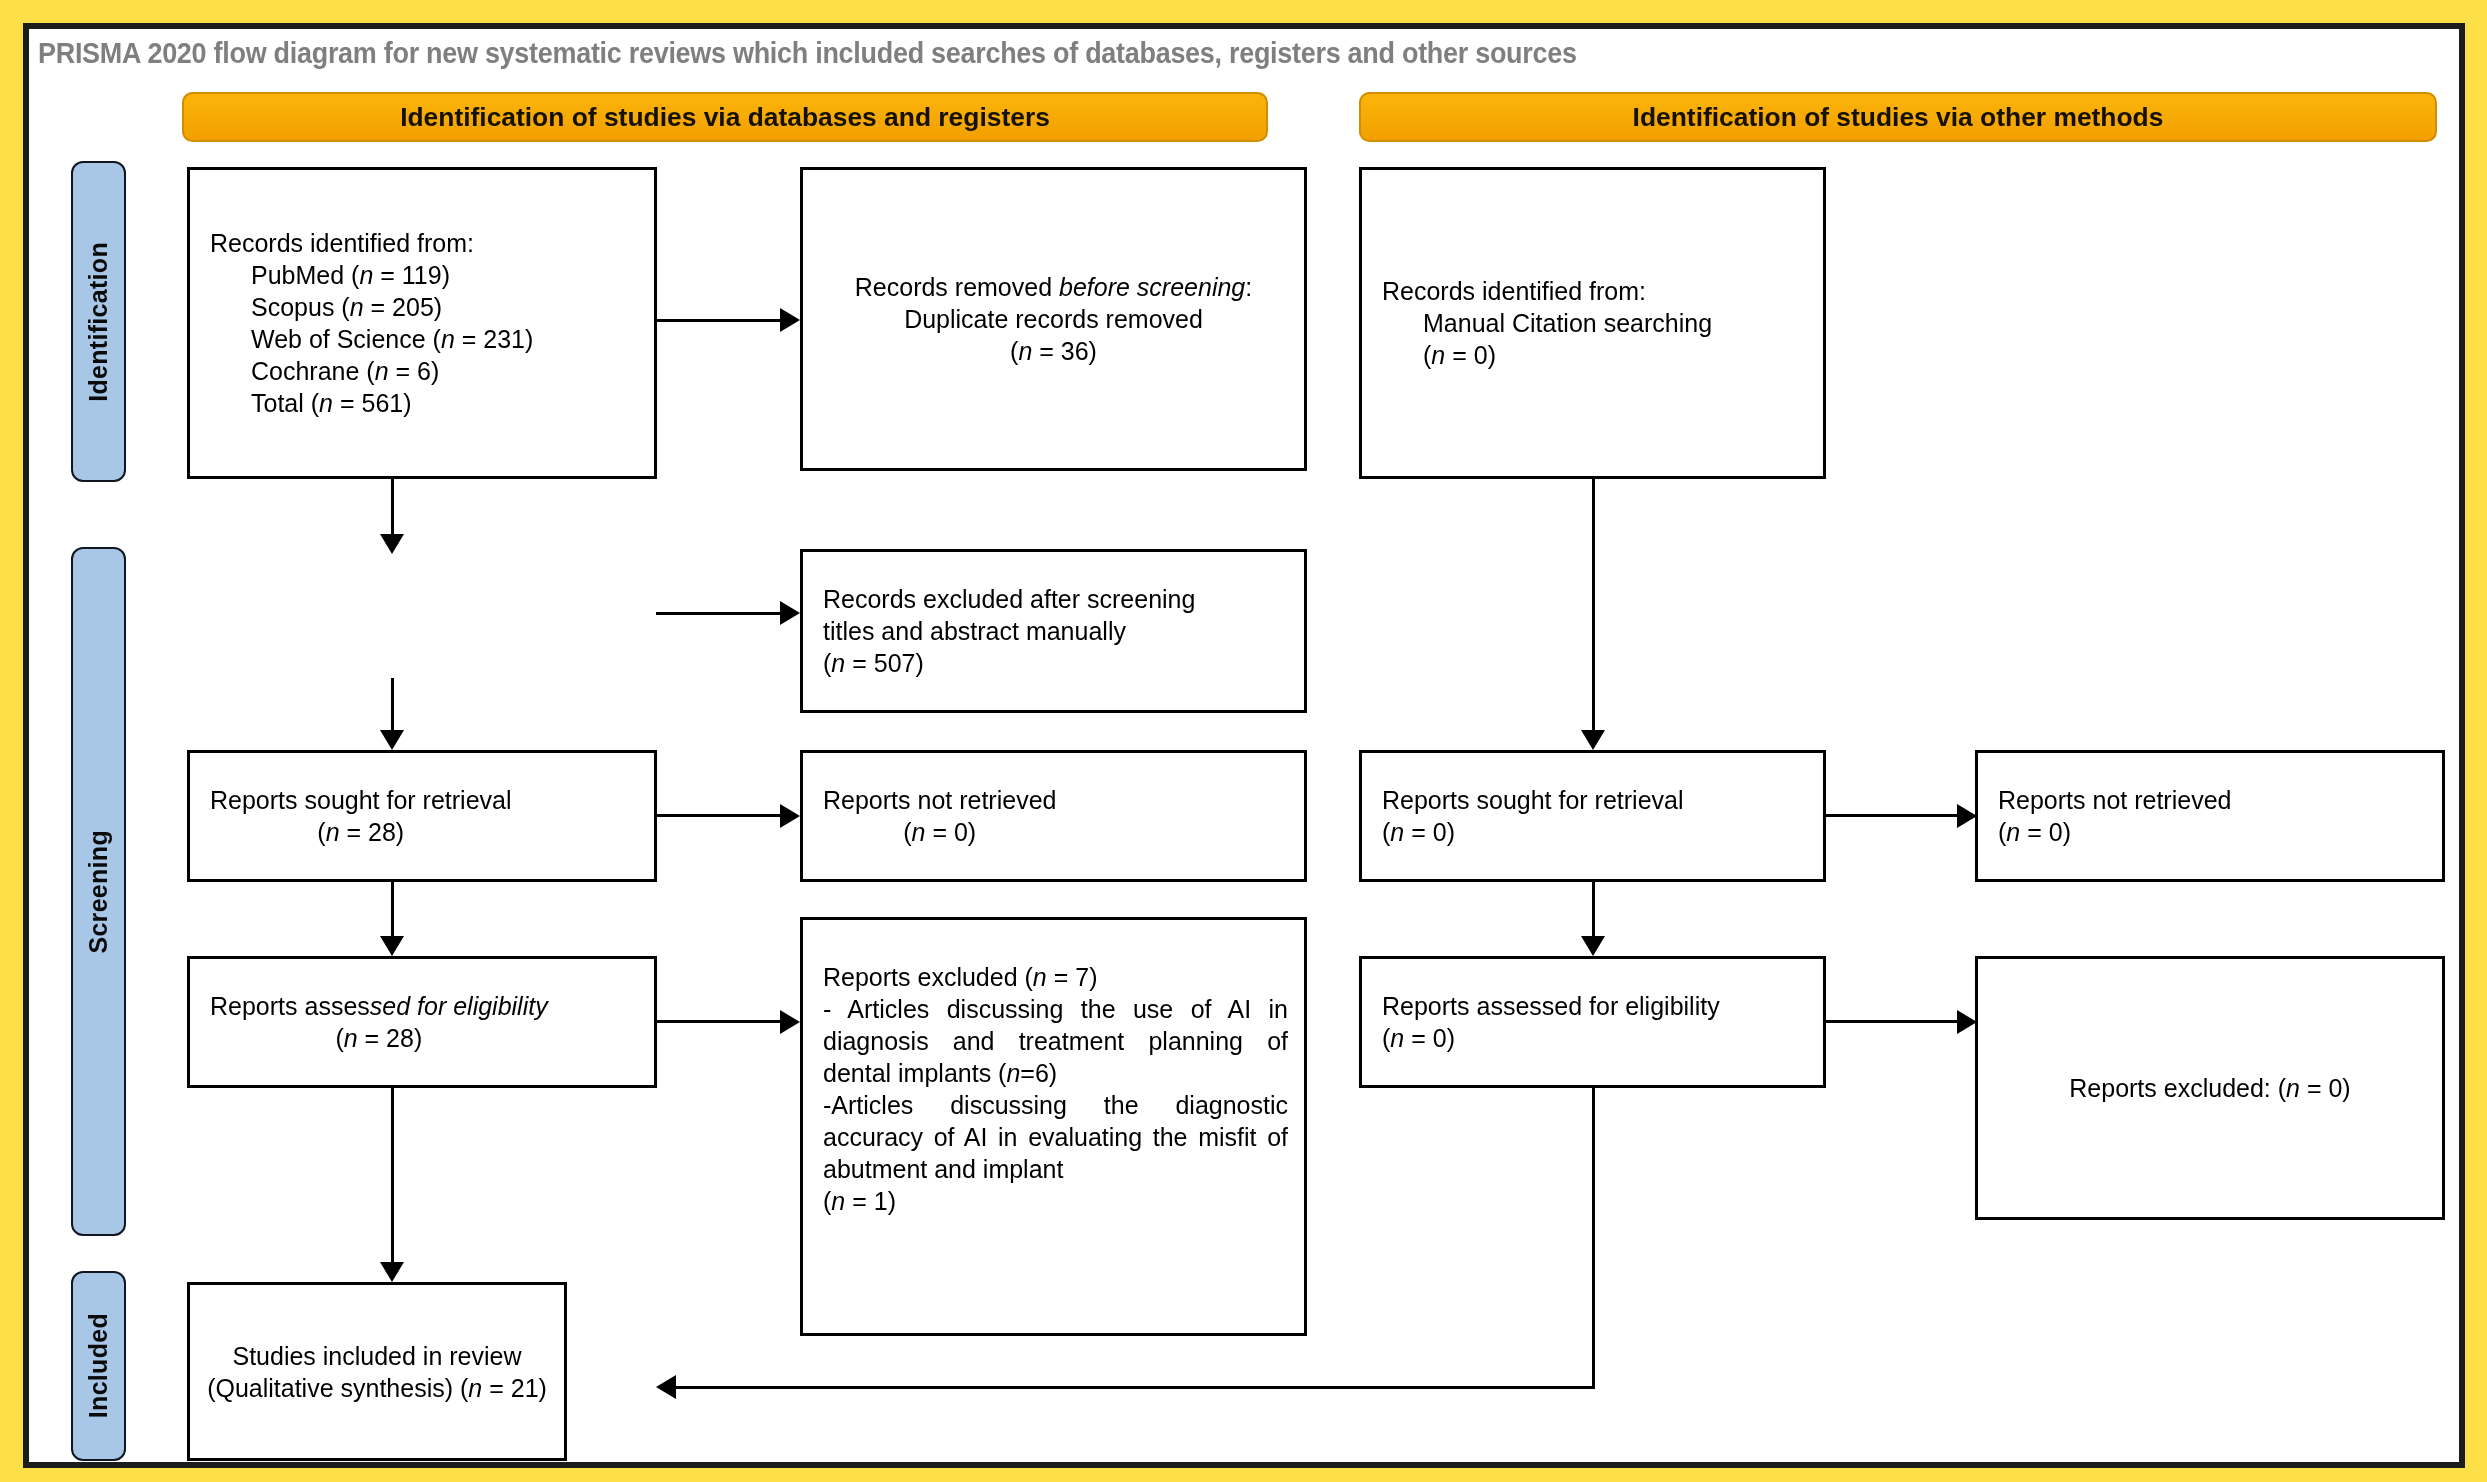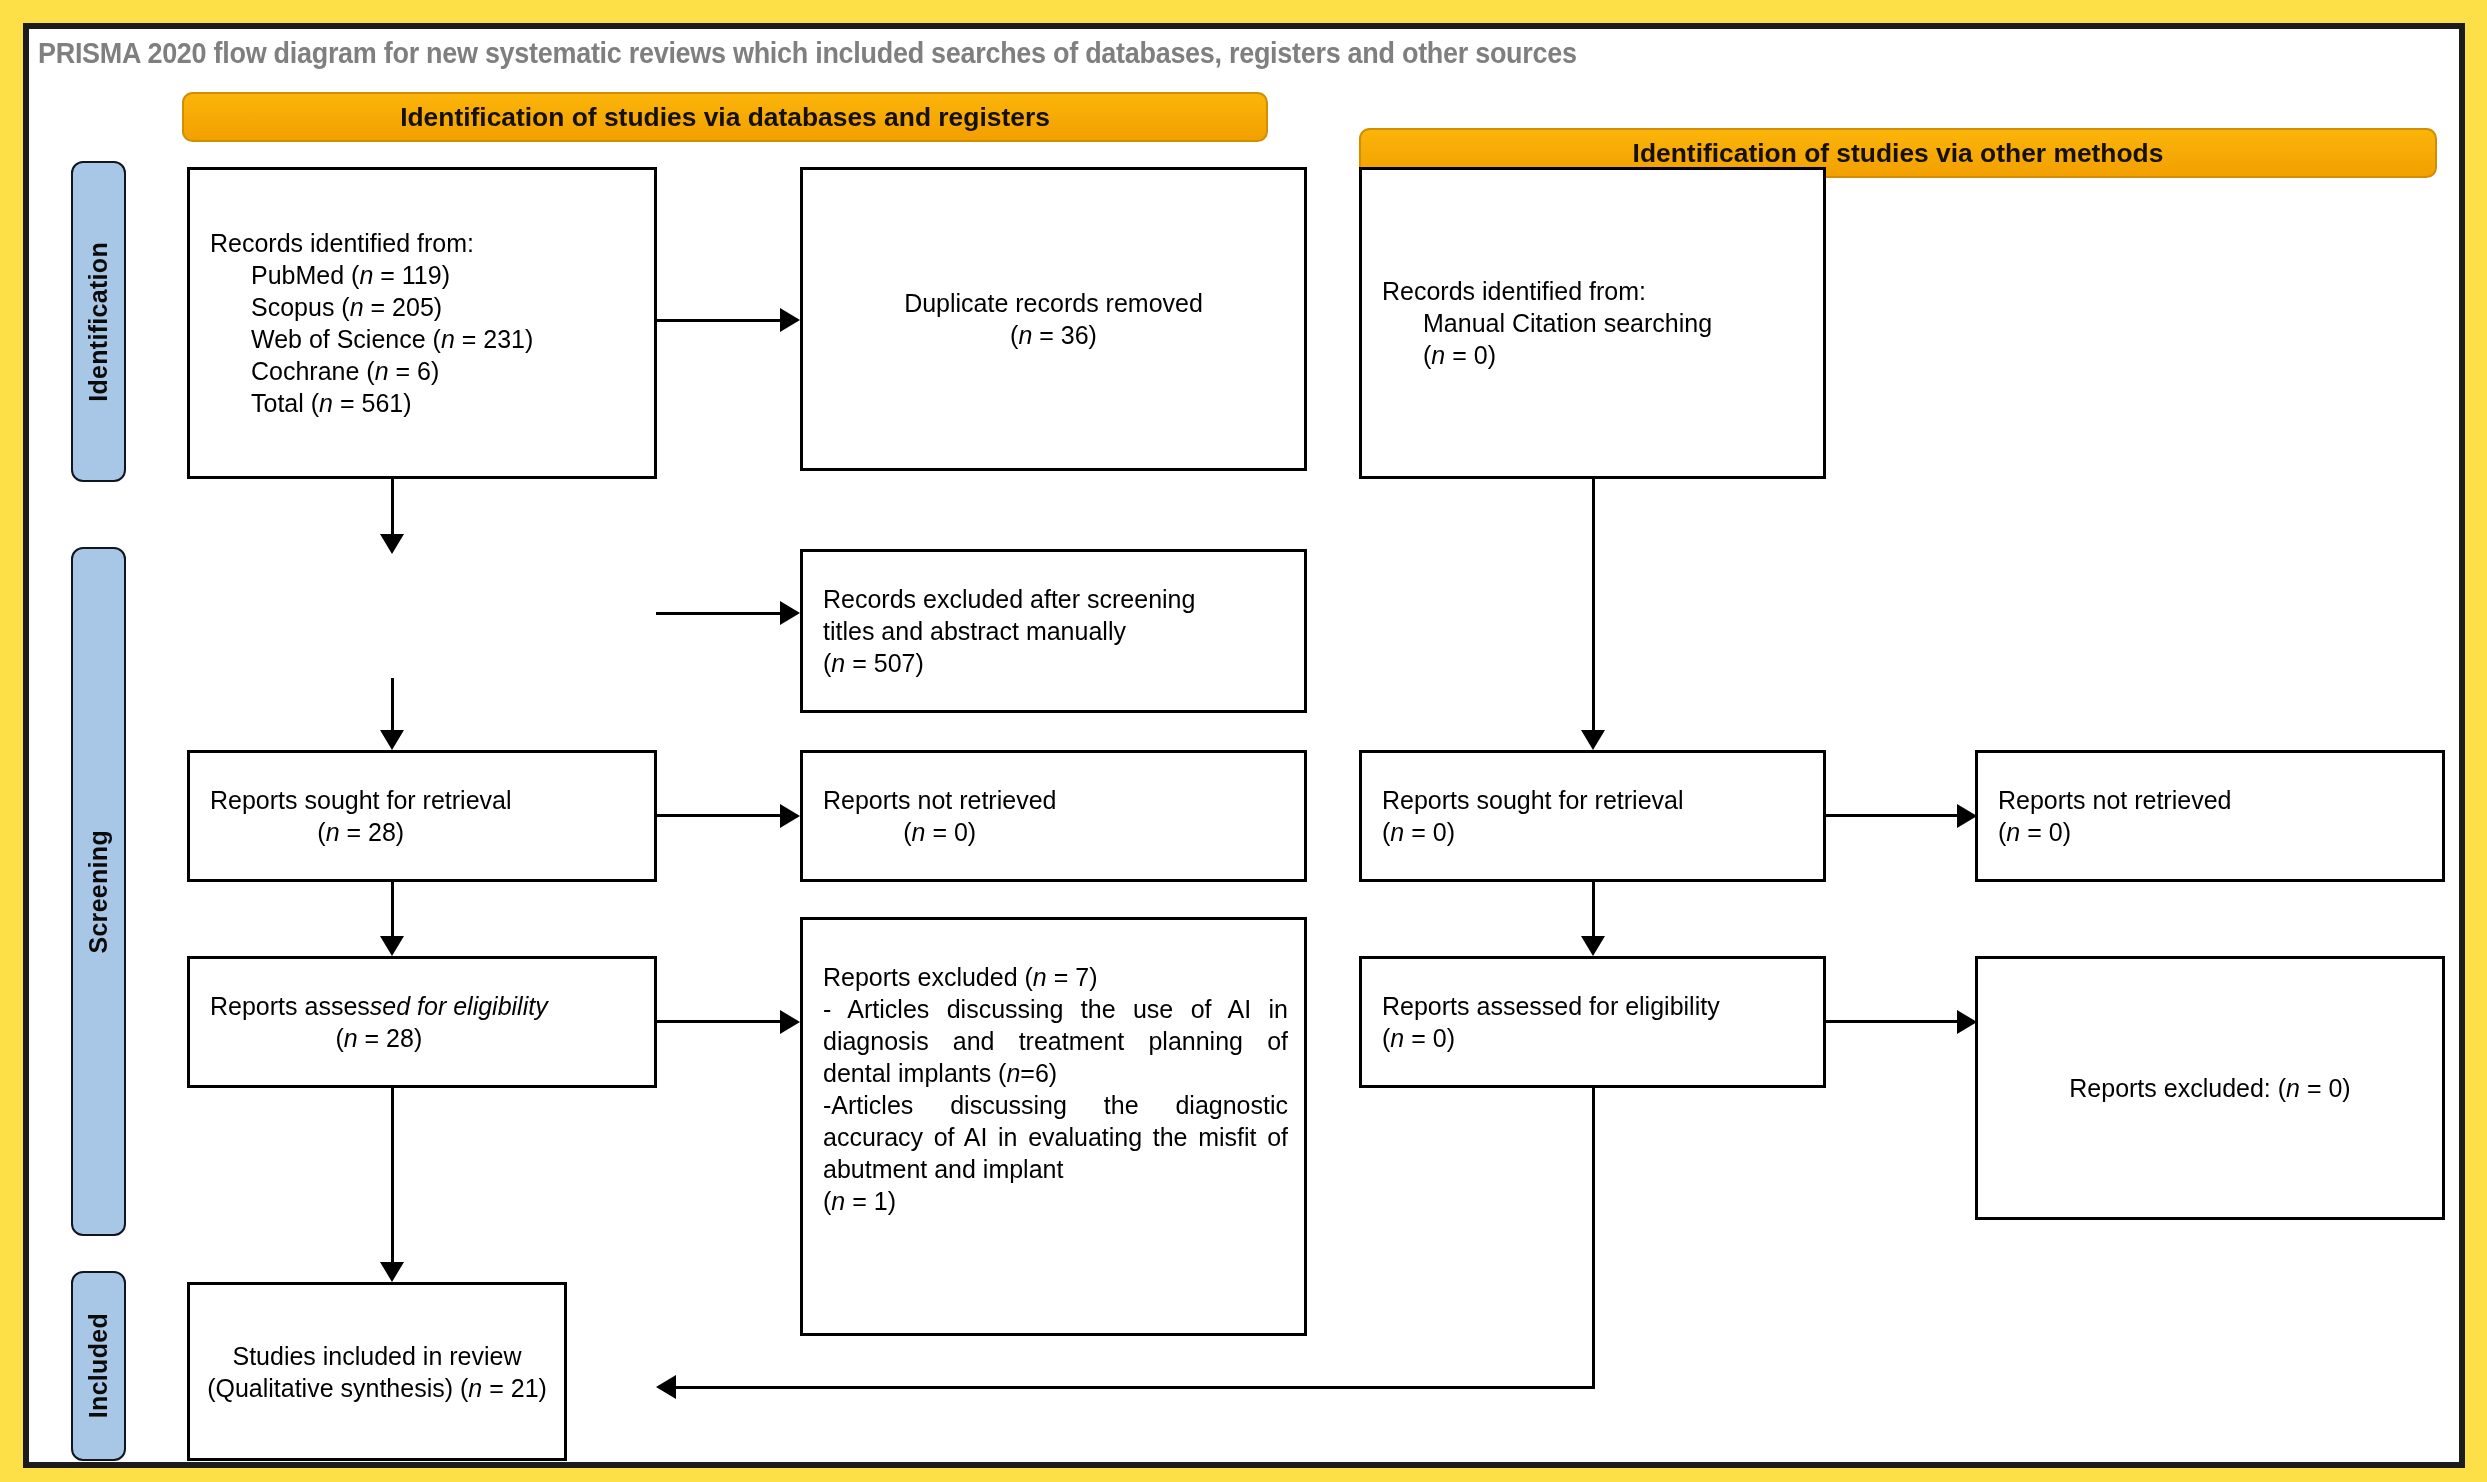--- a/index.html
+++ b/index.html
@@ -45,21 +45,21 @@
 <body>
 
 <div class="page">
   <div class="frame"></div>
 
   <div class="title">PRISMA 2020 flow diagram for new systematic reviews which included searches of databases, registers and other sources</div>
 
   <div class="banner" style="left:182px;top:92px;width:1086px;">
     <span>Identification of studies via databases and registers</span>
   </div>
-  <div class="banner" style="left:1359px;top:92px;width:1078px;margin-top:36px;">
+  <div class="banner" style="left:1359px;top:92px;width:1078px;">
     <span>Identification of studies via other methods</span>
   </div>
 
   <div class="pill" style="top:161px;height:321px;">
     <span>Identification</span>
   </div>
   <div class="pill" style="top:547px;height:689px;">
     <span>Screening</span>
   </div>
   <div class="pill" style="top:1271px;height:190px;">
@@ -71,20 +71,21 @@
         <div class="line"><span>Records identified from:</span></div>
         <div class="line indent"><span>PubMed (</span><span class="it">n</span><span> = 119)</span></div>
         <div class="line indent"><span>Scopus (</span><span class="it">n</span><span> = 205)</span></div>
         <div class="line indent"><span>Web of Science (</span><span class="it">n</span><span> = 231)</span></div>
         <div class="line indent"><span>Cochrane (</span><span class="it">n</span><span> = 6)</span></div>
         <div class="line indent"><span>Total (</span><span class="it">n</span><span> = 561)</span></div>
       </div>
   </div>
   <div class="box h-center" style="left:800px;top:167px;width:507px;height:304px;">
     <div class="content">
+        <div class="line"><span>Records removed </span><span class="it">before screening</span><span>:</span></div>
         <div class="line"><span>Duplicate records removed</span></div>
         <div class="line"><span>(</span><span class="it">n</span><span> = 36)</span></div>
       </div>
   </div>
   <div class="box left" style="left:1359px;top:167px;width:467px;height:312px;">
     <div class="content">
         <div class="line"><span>Records identified from:</span></div>
         <div class="line indent"><span>Manual Citation searching</span></div>
         <div class="line indent"><span>(</span><span class="it">n</span><span> = 0)</span></div>
       </div>

